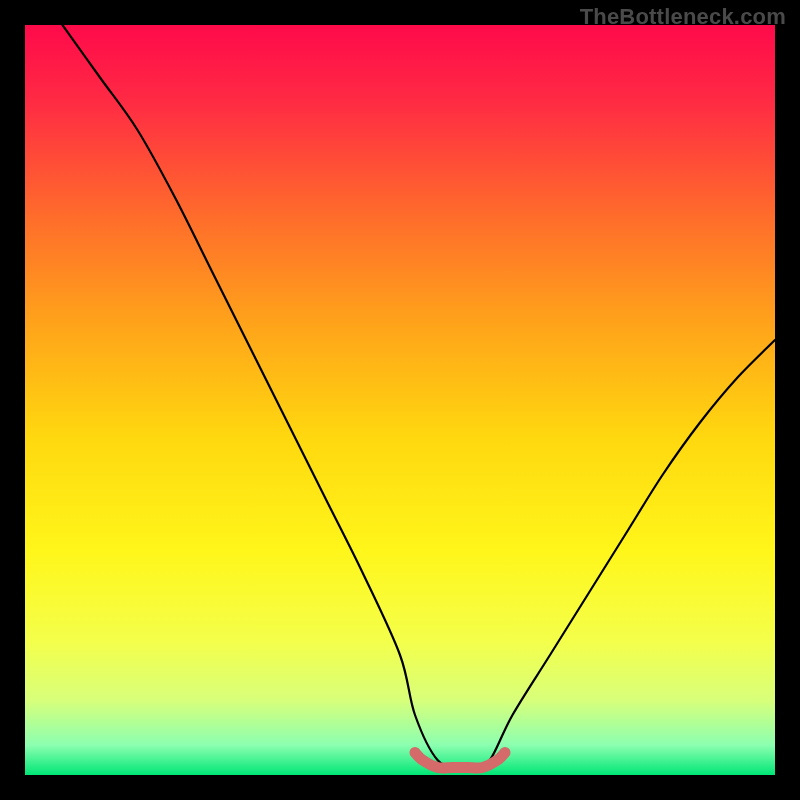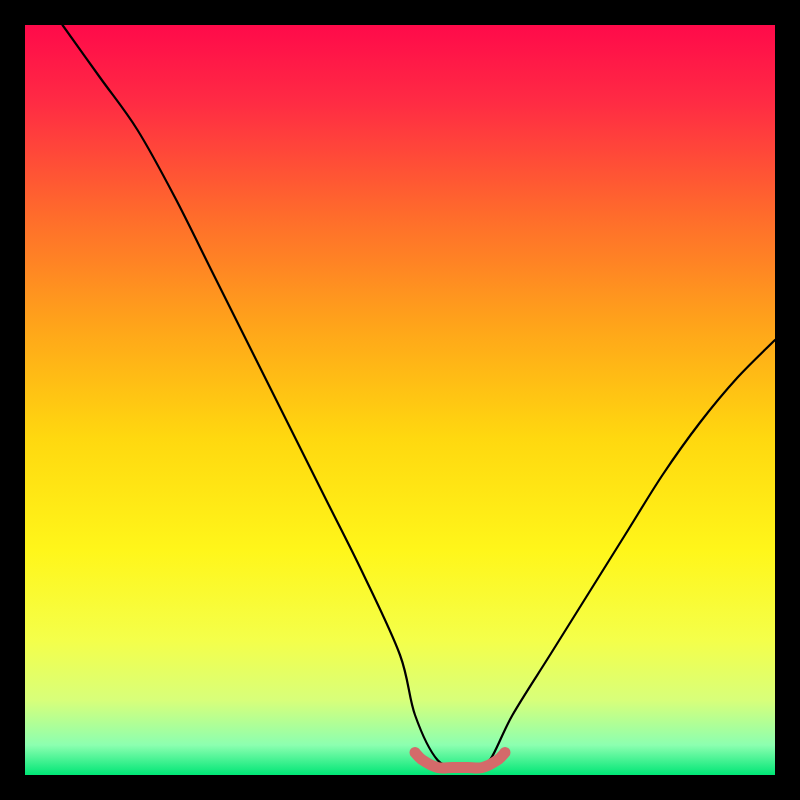--- a/index.html
+++ b/index.html
@@ -37,20 +37,21 @@
   }
   svg {
     display: block;
   }
 </style>
 </head>
 <body>
 
 <div class="frame">
 
+  <div class="watermark">TheBottleneck.com</div>
 
   <div class="plot-area">
     <svg id="chart-svg" width="750" height="750" viewBox="0 0 750 750">
       <defs>
         <linearGradient id="bg-grad" x1="0" y1="0" x2="0" y2="1">
             <stop offset="0%" stop-color="#ff0a4a"></stop>
             <stop offset="10%" stop-color="#ff2a44"></stop>
             <stop offset="25%" stop-color="#ff6a2c"></stop>
             <stop offset="40%" stop-color="#ffa41a"></stop>
             <stop offset="55.00000000000001%" stop-color="#ffd80f"></stop>

